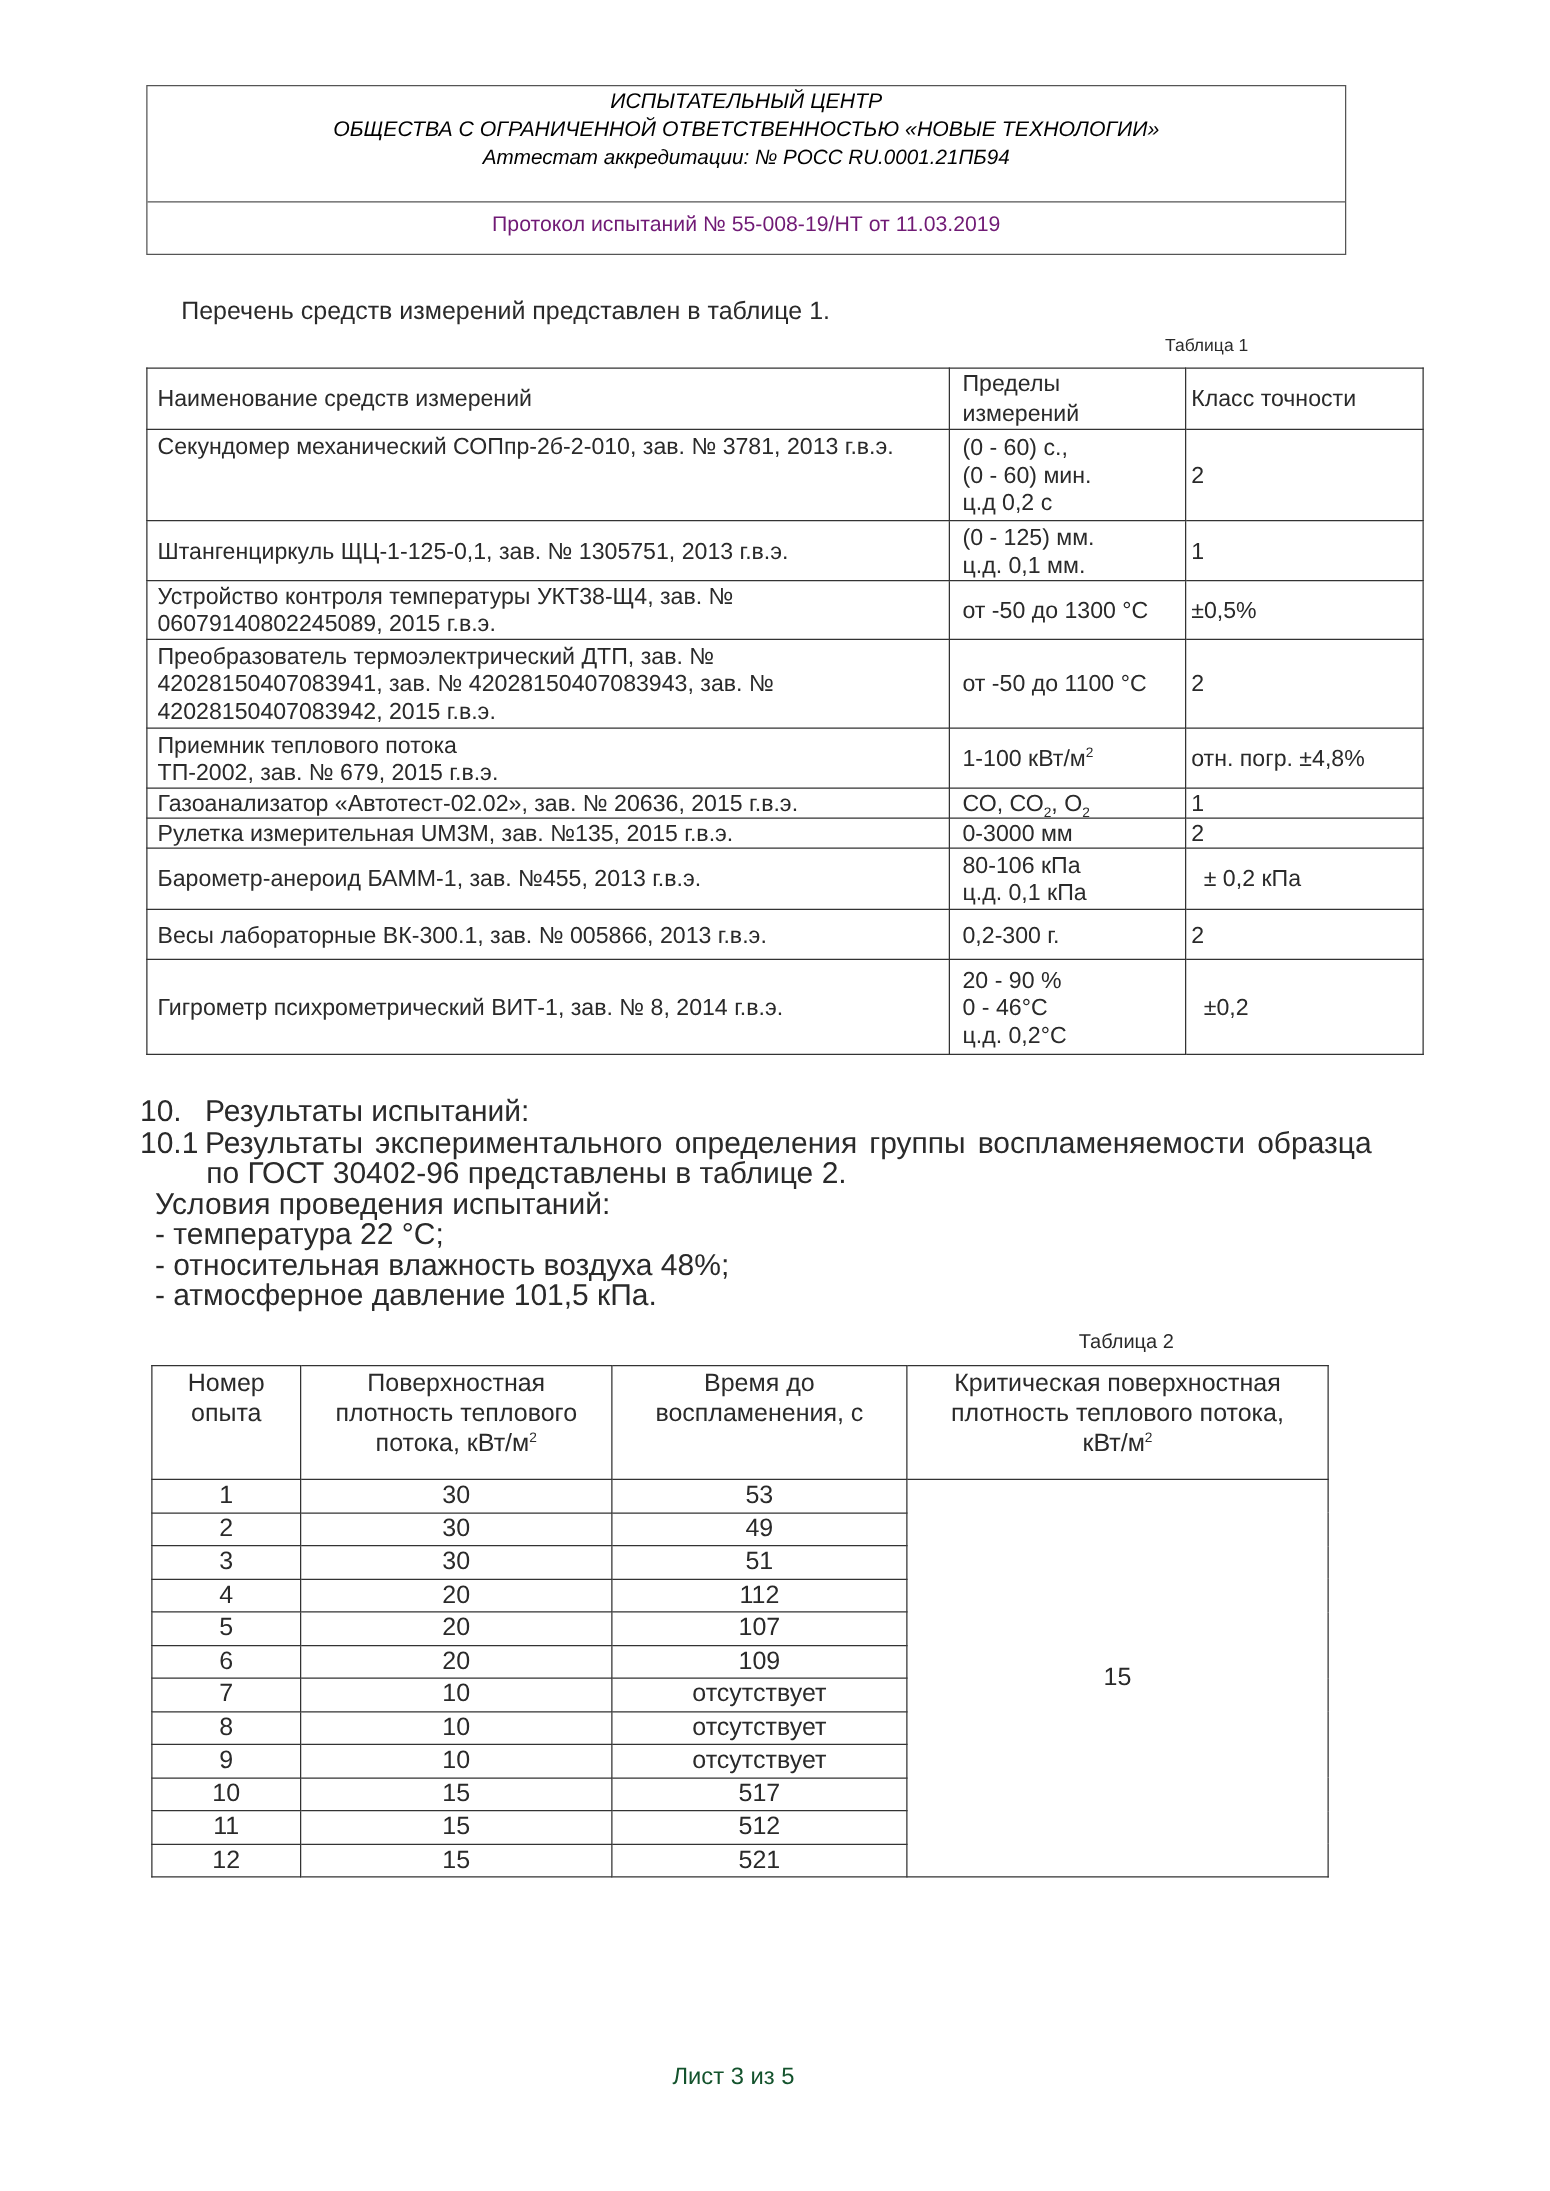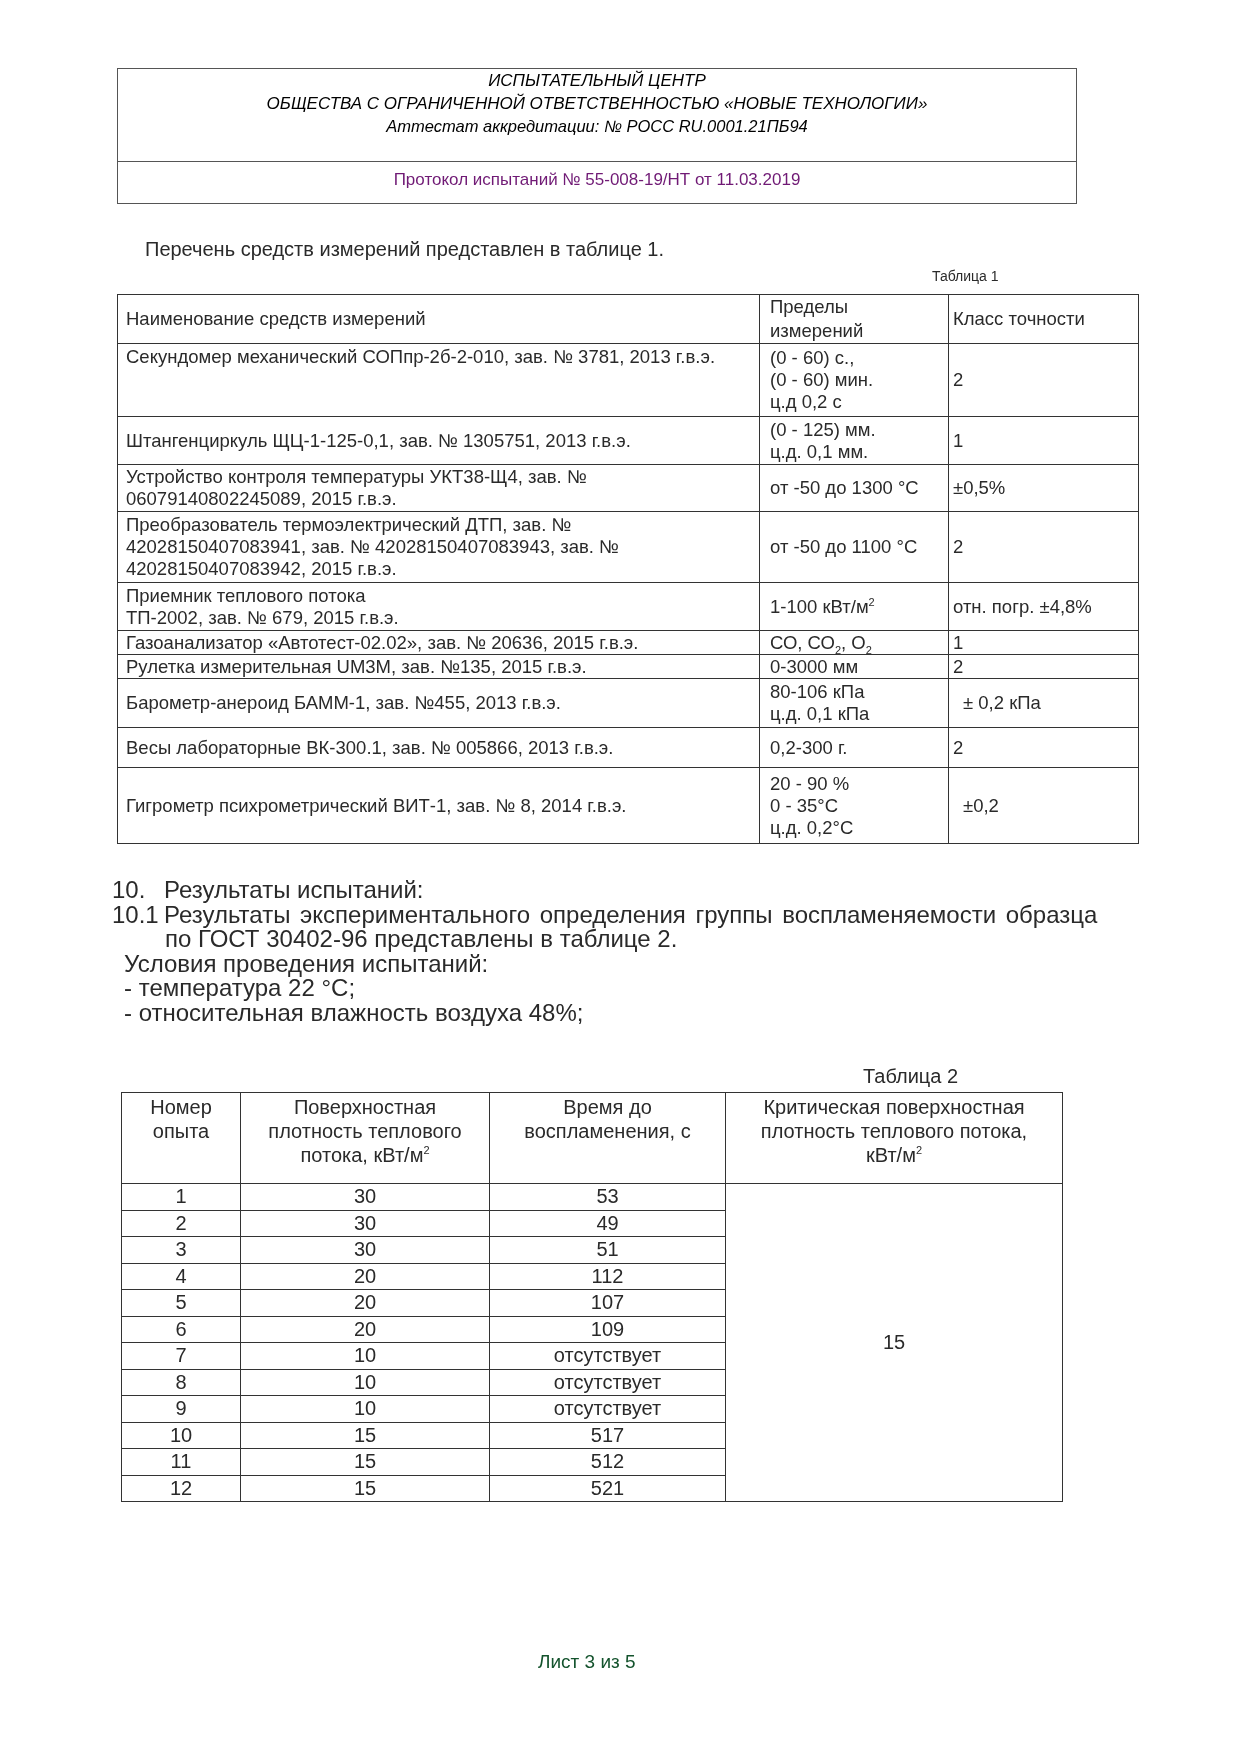--- a/index.html
+++ b/index.html
@@ -18,21 +18,21 @@
   #t1 td{text-align:left;}
   #t1 .c1{width:625px;}
   #t1 .c2{width:170px;padding-left:10px;}
   #t1 .c3{padding-left:4px;}
   .just{text-align:justify;text-align-last:left;}
   .results{position:absolute;left:112px;top:878px;font-size:24px;line-height:24.5px;}
   .results .row{white-space:nowrap;}
   .num{display:inline-block;width:52px;}
   .indent{padding-left:53px;}
   .cond{padding-left:12px;}
-  .caption2{position:absolute;left:863px;top:1065px;font-size:20px;}
+  .caption2{position:absolute;left:863px;top:1065px;font-size:16px;}
   #t2{left:121px;top:1092px;width:942px;}
   #t2 td{text-align:center;font-size:20px;line-height:24px;padding:0;}
   #t2 .h td{vertical-align:top;padding-top:2px;height:88px;}
   #t2 .r td{height:25.5px;line-height:25px;}
   .footer{position:absolute;left:538px;top:1651px;font-size:19px;color:#14532d;}
   sup{font-size:11px;line-height:0;}
   sub{font-size:11px;line-height:0;}
 </style>
 </head>
 <body>
@@ -111,35 +111,36 @@
   </tr>
   <tr style="height:40px;">
     <td class="c1">Весы лабораторные ВК-300.1, зав. № 005866, 2013 г.в.э.</td>
     <td class="c2">0,2-300 г.</td>
     <td class="c3">2</td>
   </tr>
   <tr style="height:76px;">
     <td class="c1">Гигрометр психрометрический ВИТ-1, зав. № 8, 2014 г.в.э.</td>
     <td class="c2">
       <div>20 - 90 %</div>
-      <div>0 - 35°С</div>
+      <div>0 - 46°С</div>
       <div>ц.д. 0,2°С</div>
     </td>
     <td class="c3" style="padding-left:14px;">±0,2</td>
   </tr>
 </tbody>
   </table>
 
 <div class="results">
   <div class="row"><span class="num">10.</span><span>Результаты испытаний:</span></div>
   <div class="row" style="word-spacing:3px;"><span class="num">10.1</span><span>Результаты экспериментального определения группы воспламеняемости образца</span></div>
   <div class="row indent">по ГОСТ 30402-96 представлены в таблице 2.</div>
   <div class="row cond">Условия проведения испытаний:</div>
   <div class="row cond">- температура 22 °С;</div>
   <div class="row cond">- относительная влажность воздуха 48%;</div>
+  <div class="row cond">- атмосферное давление 101,5 кПа.</div>
 </div>
 
 <div class="caption2">Таблица 2</div>
 
 <table id="t2">
   <tbody>
       <tr class="h">
     <td style="width:118px;">
       <div>Номер</div>
       <div>опыта</div>

